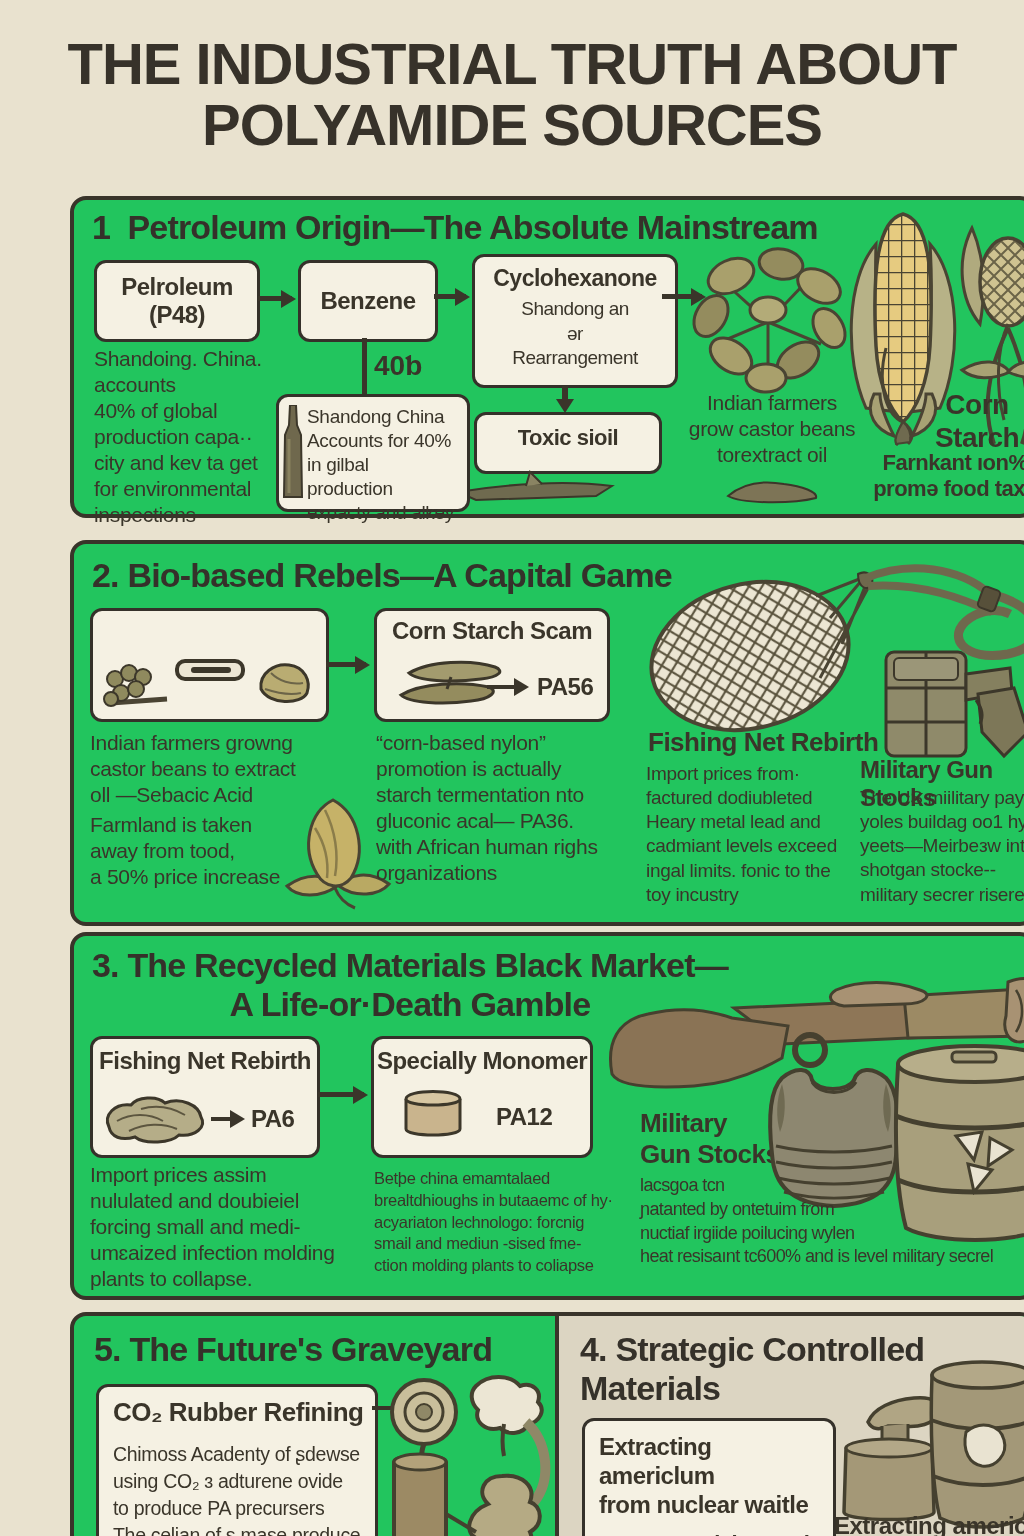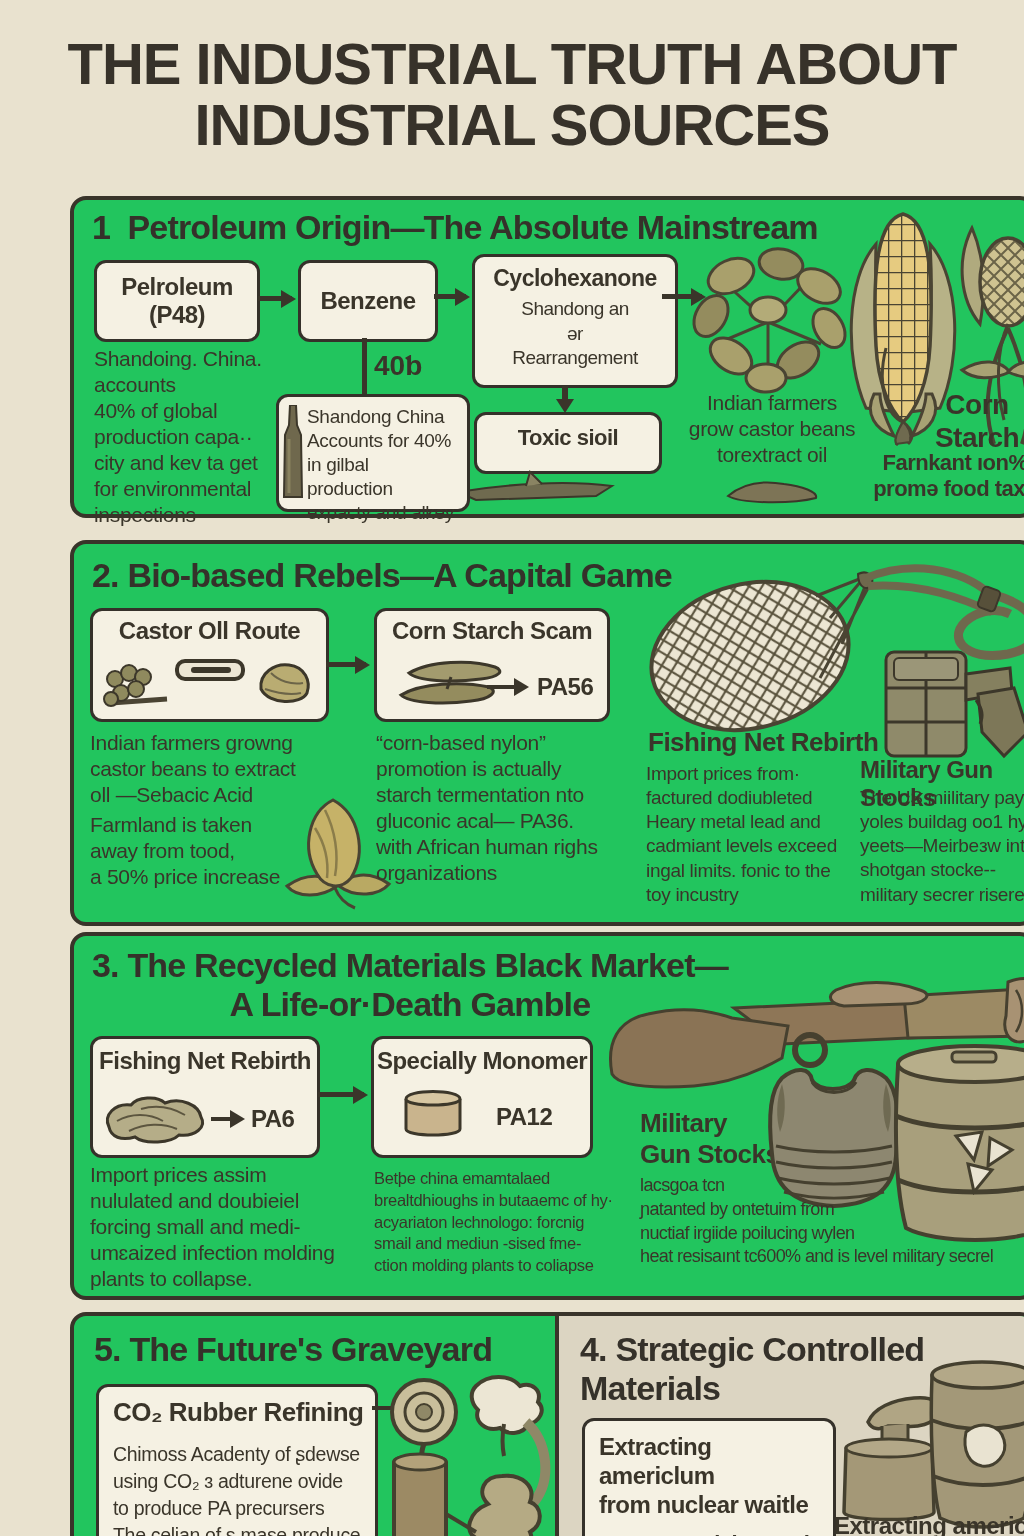--- a/index.html
+++ b/index.html
@@ -24,21 +24,21 @@
   .s4bg{position:absolute;top:0;bottom:0;right:0;background:#dcd5c2;border-left:4px solid #39342a;border-radius:0 12px 12px 0;}
   svg{display:block;}
 </style>
 </head>
 <body>
 
 <div id="poster">
 
   <div class="title">
     <div>THE INDUSTRIAL TRUTH ABOUT</div>
-    <div>INDUSTRIAL SOURCES</div>
+    <div>POLYAMIDE SOURCES</div>
   </div>
 
   <section class="panel" style="left:32px;top:196px;width:958px;height:314px;">
     <div class="h1" style="left:18px;top:8px;">1&nbsp; Petroleum Origin—The Absolute Mainstream</div>
 
     <div class="fbox" style="left:20px;top:60px;width:160px;height:76px;">
       <div class="fbox-t" style="top:10px;font-size:24px;">Pelroleum
 (P48)</div>
     </div>
     <div class="harrow" style="left:184px;top:96px;width:34px;"></div>
@@ -148,21 +148,20 @@
     <div class="abs bold ctr" style="left:838px;top:188px;width:130px;font-size:28px;line-height:1.18;white-space:pre-line;letter-spacing:-0.5px;">Corn
 Starch</div>
     <div class="abs bold ctr" style="left:778px;top:250px;width:206px;font-size:22px;line-height:1.2;white-space:pre-line;letter-spacing:-0.5px;">Farnkant ıon%
 promə food taxe</div>
   </section>
 
   <section class="panel" style="left:32px;top:540px;width:958px;height:378px;">
     <div class="h1" style="left:18px;top:12px;">2. Bio-based Rebels—A Capital Game</div>
 
     <div class="fbox" style="left:16px;top:64px;width:233px;height:108px;">
-      <div class="fbox-t" style="top:6px;font-size:24px;">Castor Oll Route</div>
       <svg class="abs" style="left:8px;top:52px;" width="70" height="46" viewBox="0 0 70 46">
         <path d="M10,40 L66,36" stroke="#4a4433" stroke-width="5"></path>
         <g fill="#8f8a5e" stroke="#3c372a" stroke-width="2">
           <circle cx="14" cy="16" r="8"></circle>
             <circle cx="28" cy="10" r="8"></circle>
             <circle cx="42" cy="14" r="8"></circle>
           <circle cx="20" cy="30" r="8"></circle>
             <circle cx="35" cy="26" r="8"></circle>
             <circle cx="10" cy="36" r="7"></circle>
         </g>

